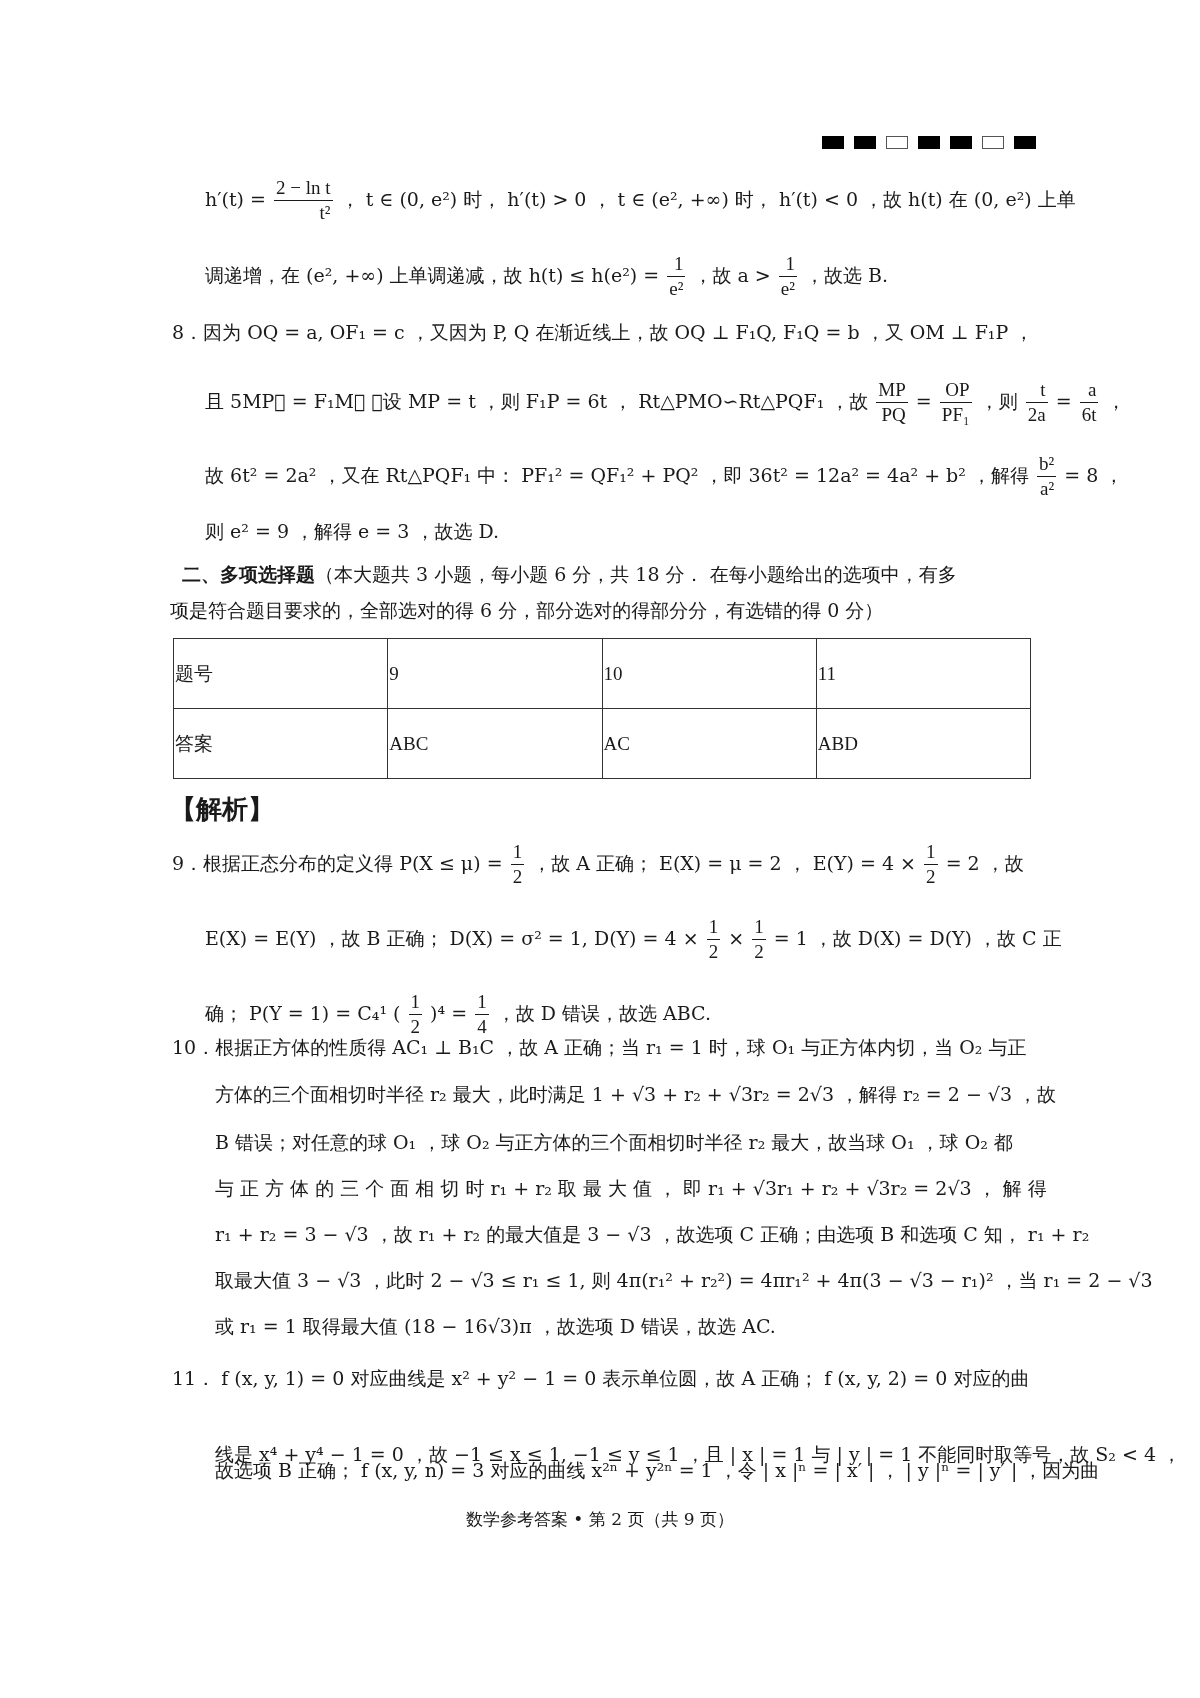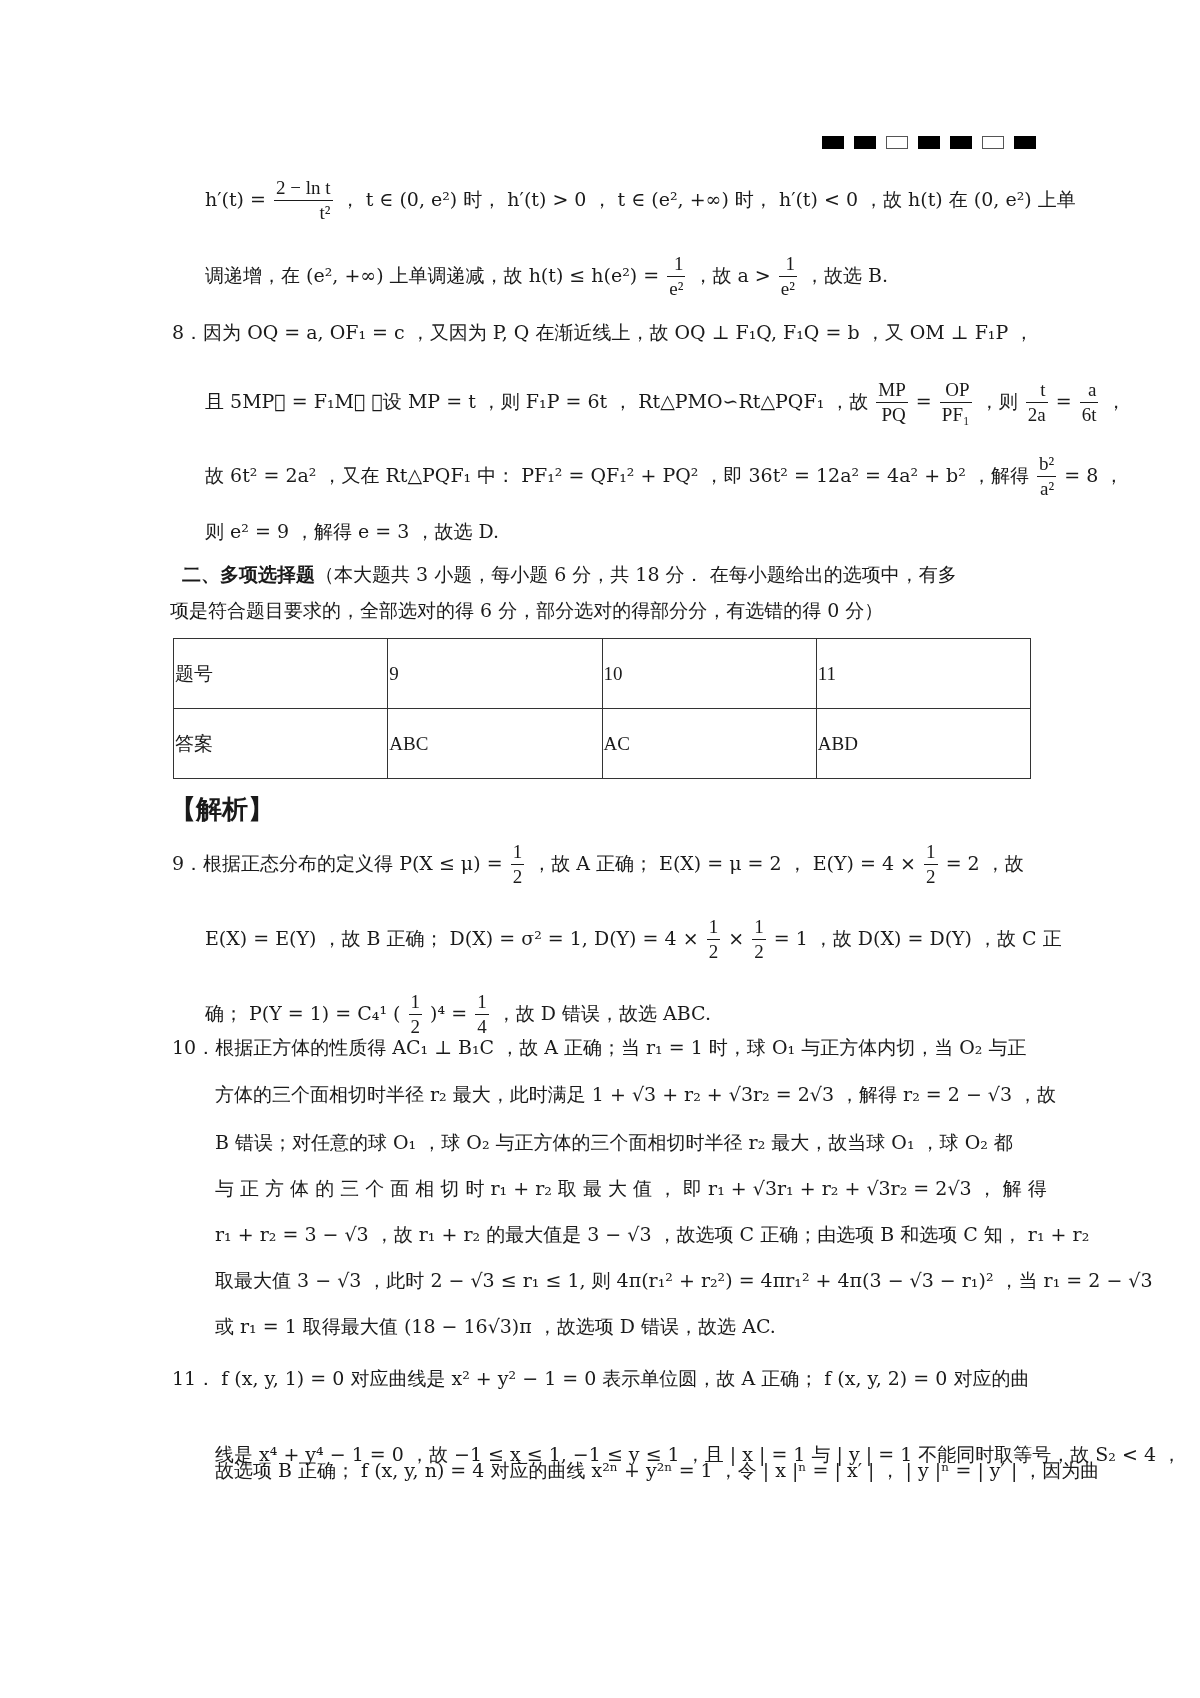--- a/index.html
+++ b/index.html
@@ -159,15 +159,16 @@
   <div class="line" style="left:172px; top:1033px;">10．根据正方体的性质得 AC₁ ⊥ B₁C ，故 A 正确；当 r₁ = 1 时，球 O₁ 与正方体内切，当 O₂ 与正</div>
   <div class="line" style="left:215px; top:1080px;">方体的三个面相切时半径 r₂ 最大，此时满足 1 + √3 + r₂ + √3r₂ = 2√3 ，解得 r₂ = 2 − √3 ，故</div>
   <div class="line" style="left:215px; top:1128px;">B 错误；对任意的球 O₁ ，球 O₂ 与正方体的三个面相切时半径 r₂ 最大，故当球 O₁ ，球 O₂ 都</div>
   <div class="line" style="left:215px; top:1174px;">与 正 方 体 的 三 个 面 相 切 时  r₁ + r₂  取 最 大 值 ， 即  r₁ + √3r₁ + r₂ + √3r₂ = 2√3 ， 解 得</div>
   <div class="line" style="left:215px; top:1220px;">r₁ + r₂ = 3 − √3 ，故 r₁ + r₂ 的最大值是 3 − √3 ，故选项 C 正确；由选项 B 和选项 C 知， r₁ + r₂</div>
   <div class="line" style="left:215px; top:1266px;">取最大值 3 − √3 ，此时 2 − √3 ≤ r₁ ≤ 1, 则 4π(r₁² + r₂²) = 4πr₁² + 4π(3 − √3 − r₁)² ，当 r₁ = 2 − √3</div>
   <div class="line" style="left:215px; top:1312px;">或 r₁ = 1 取得最大值 (18 − 16√3)π ，故选项 D 错误，故选 AC.</div>
 
   <div class="line" style="left:172px; top:1364px;">11．  f (x, y, 1) = 0 对应曲线是 x² + y² − 1 = 0 表示单位圆，故 A 正确； f (x, y, 2) = 0 对应的曲</div>
   <div class="line" style="left:215px; top:1400px;margin-top:40px;">线是 x⁴ + y⁴ − 1 = 0 ，故 −1 ≤ x ≤ 1, −1 ≤ y ≤ 1 ，且 | x | = 1 与 | y | = 1 不能同时取等号，故 S₂ &lt; 4 ，</div>
-  <div class="line" style="left:215px; top:1456px;">故选项 B 正确； f (x, y, n) = 4 对应的曲线 x²ⁿ + y²ⁿ = 1 ，令 | x |ⁿ = | x′ | ， | y |ⁿ = | y′ | ，因为曲</div>
+  <div class="line" style="left:215px; top:1456px;">故选项 B 正确； f (x, y, n) = 3 对应的曲线 x²ⁿ + y²ⁿ = 1 ，令 | x |ⁿ = | x′ | ， | y |ⁿ = | y′ | ，因为曲</div>
 
+  <div class="footer">数学参考答案 • 第 2 页（共 9 页）</div>
 </div>
 
 </body></html>

